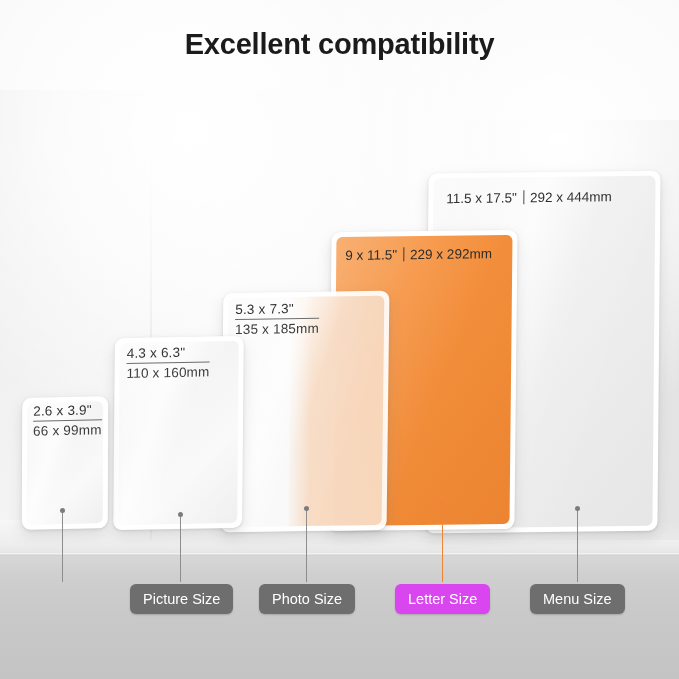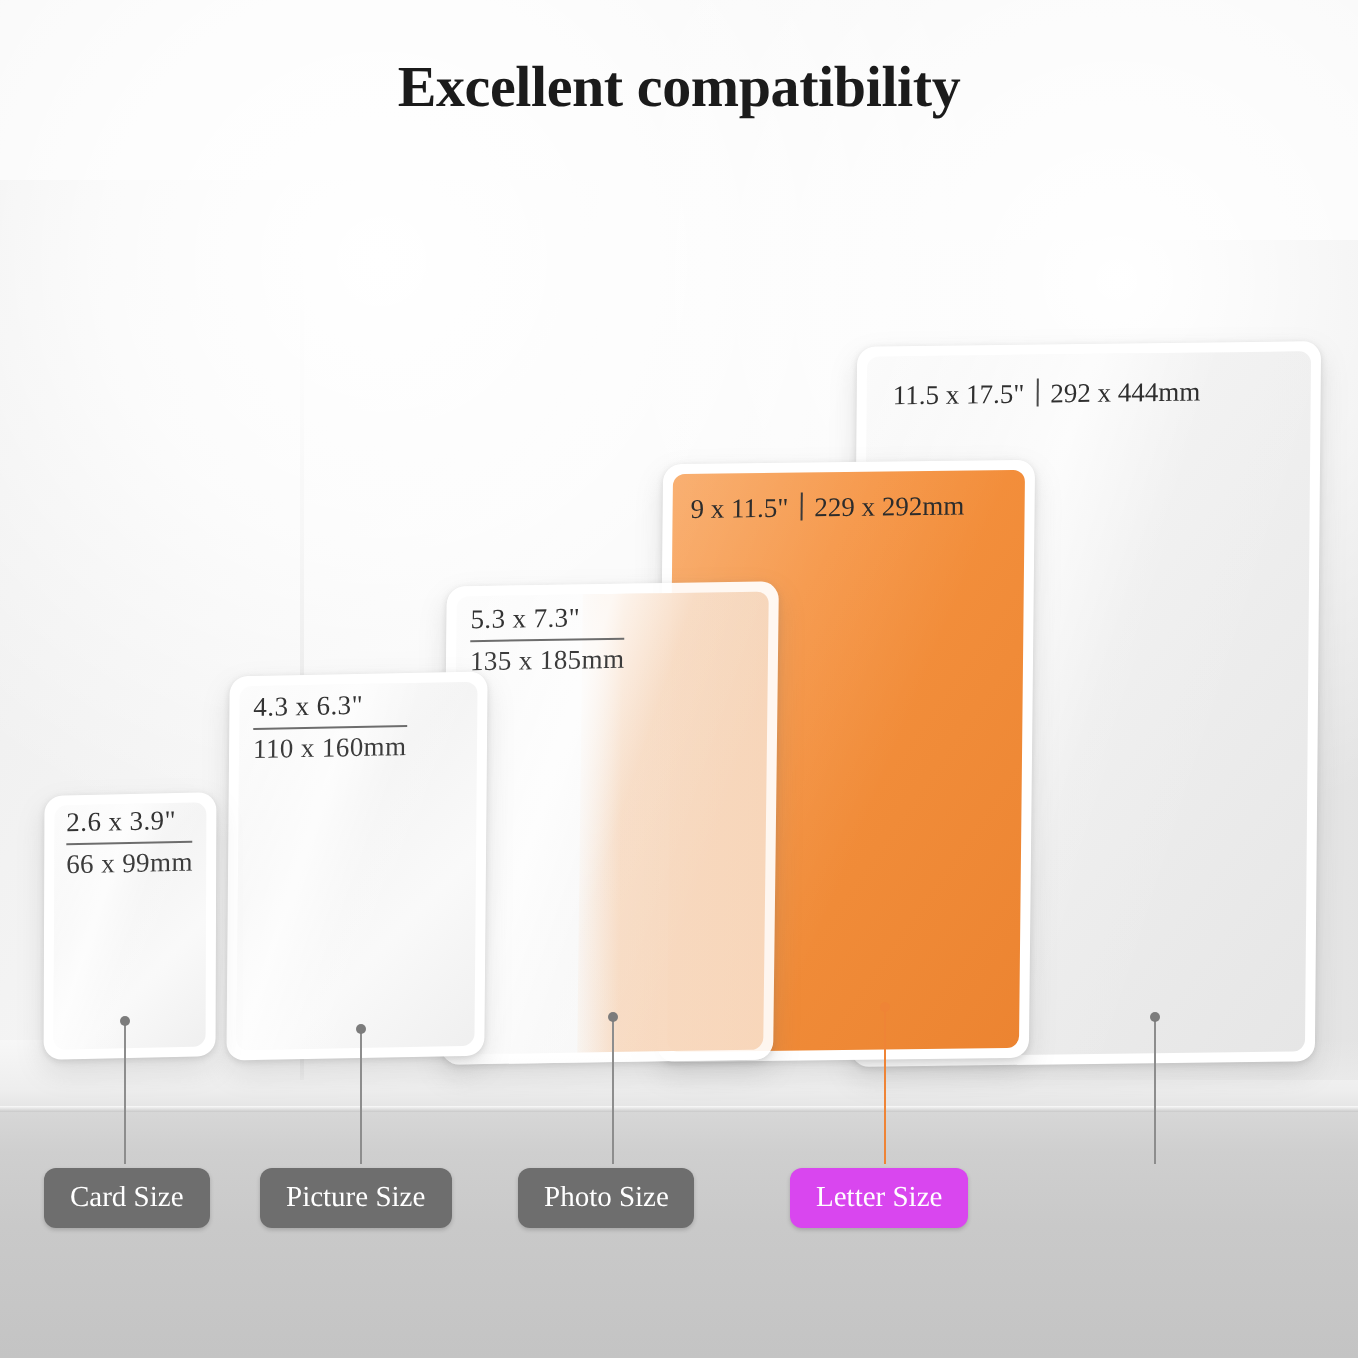--- a/index.html
+++ b/index.html
@@ -5,21 +5,21 @@
   html, body {
     margin: 0;
     padding: 0;
     background: #ffffff;
   }
   #stage {
     position: relative;
     width: 679px;
     height: 679px;
     overflow: hidden;
-    font-family: Liberation Serif, serif;
+    font-family: Liberation Sans, sans-serif;
     background: #fafafa;
   }
 
   
   .bg-base {
     position: absolute;
     inset: 0;
     background: #f7f7f7;
   }
   .bg-glow-a {
@@ -324,22 +324,22 @@
 
   <div class="leader" style="left:306px; top:508px; height:74px;"></div>
   <div class="leader-dot" style="left:304px; top:506px;"></div>
 
   <div class="leader accent" style="left:442px; top:503px; height:79px;"></div>
   <div class="leader-dot accent" style="left:440px; top:501px;"></div>
 
   <div class="leader" style="left:577px; top:508px; height:74px;"></div>
   <div class="leader-dot" style="left:575px; top:506px;"></div>
 
-  <div class="chip" id="chip-card" style="left:22px; top:584px;">Card Size</div>
 
   <div class="chip" id="chip-picture" style="left:130px; top:584px;">Picture Size</div>
 
   <div class="chip" id="chip-photo" style="left:259px; top:584px;">Photo Size</div>
 
   <div class="chip accent" id="chip-letter" style="left:395px; top:584px;">Letter Size</div>
 
+  <div class="chip" id="chip-menu" style="left:530px; top:584px;">Menu Size</div>
 
 </div>
 
 </body></html>

